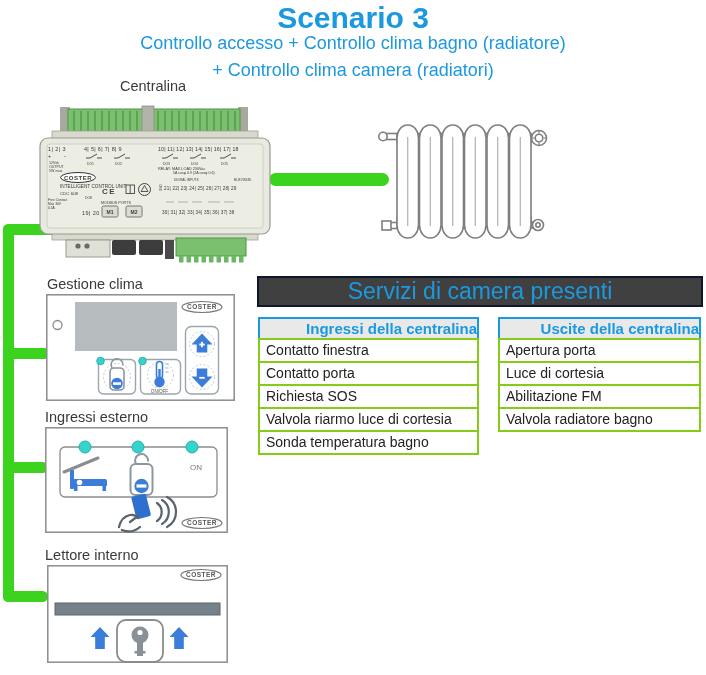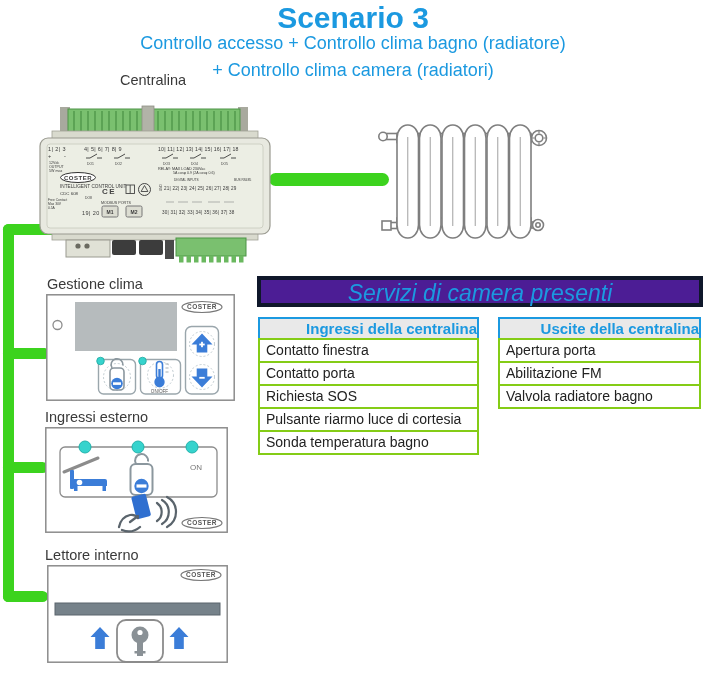--- a/index.html
+++ b/index.html
@@ -6,21 +6,21 @@
   .page{position:relative;width:706px;height:675px;background:#fff;overflow:hidden;
         font-family:"Liberation Sans",sans-serif;}
   svg text{font-family:"Liberation Sans",sans-serif;}
   .title{position:absolute;left:0;right:0;top:1px;text-align:center;
          font-size:30px;font-weight:bold;color:#1b99e0;}
   .subtitle{position:absolute;left:0;right:0;text-align:center;font-size:18px;color:#1b99e0;}
   .sub1{top:33px;} .sub2{top:60px;}
   .dev-label{position:absolute;font-size:14.5px;color:#3a3a3a;}
   .gline{position:absolute;background:#3cd31e;border-radius:6px;}
   .servizi{position:absolute;left:257px;top:276px;width:446px;height:31px;box-sizing:border-box;
-           border:4px solid #0f172a;color:#1b99e0;font-size:23px;text-align:center;line-height:27px;background:#4c1d95;font-style:italic;}
+           border:2px solid #0f172a;color:#1b99e0;font-size:23px;text-align:center;line-height:27px;background:#404040;}
   .tbl{position:absolute;}
   .tbl-header{box-sizing:border-box;border:2px solid #1b99e0;background:#e9e9e9;color:#1b99e0;
               font-weight:bold;text-align:right;font-size:15px;height:23px;line-height:19px;}
   .tbl-row{box-sizing:border-box;border:2px solid #84cc16;background:#fff;margin-top:-2px;
            font-size:14px;color:#222;height:25px;line-height:21px;padding-left:6px;white-space:nowrap;overflow:hidden;}
   .absvg{position:absolute;}
 </style>
 </head>
 <body>
 
@@ -30,21 +30,21 @@
   <div class="subtitle sub1">Controllo accesso + Controllo clima bagno (radiatore)</div>
   <div class="subtitle sub2">+ Controllo clima camera (radiatori)</div>
 
   <div class="gline" style="left:269px;top:173px;width:120px;height:13px;border-radius:7px;"></div>
   <div class="gline" style="left:3px;top:224px;width:11px;height:378px;"></div>
   <div class="gline" style="left:3px;top:224px;width:54px;height:11px;"></div>
   <div class="gline" style="left:3px;top:348px;width:47px;height:11px;"></div>
   <div class="gline" style="left:3px;top:462px;width:45px;height:11px;"></div>
   <div class="gline" style="left:3px;top:591px;width:45px;height:11px;"></div>
 
-  <div class="dev-label" style="left:120px;top:72px;text-align:center;">Centralina</div>
+  <div class="dev-label" style="left:120px;top:78px;text-align:center;">Centralina</div>
   <svg class="absvg" style="left:38px;top:105px;" width="234" height="158" viewBox="0 0 234 158">
     <g>
       <rect x="22" y="2" width="10" height="28" fill="#a8a99e"></rect>
       <rect x="200" y="2" width="10" height="28" fill="#a8a99e"></rect>
       <rect x="30" y="4" width="172" height="26" fill="#7ac06f" stroke="#4d9447" stroke-width="1"></rect>
       <path d="M36 6V28M43 6V28M50 6V28M57 6V28M64 6V28M71 6V28M78 6V28M85 6V28M92 6V28M99 6V28M120 6V28M127 6V28M134 6V28M141 6V28M148 6V28M155 6V28M162 6V28M169 6V28M176 6V28M183 6V28M190 6V28M197 6V28" stroke="#4d9447" stroke-width="1.3"></path>
       <rect x="104" y="1" width="12" height="29" fill="#b2b3a8" stroke="#8e8f84" stroke-width="0.8"></rect>
     </g>
     <rect x="14" y="26" width="206" height="10" fill="#d9dace" stroke="#a0a096" stroke-width="0.8"></rect>
     <rect x="14" y="126" width="206" height="9" fill="#d9dace" stroke="#a0a096" stroke-width="0.8"></rect>
@@ -262,24 +262,25 @@
     <path d="M132 62 l9.5 10 h-4.7 v12 h-9.6 v-12 h-4.7 Z" fill="#3b7dd8"></path>
   </svg>
 
   <div class="servizi">Servizi di camera presenti</div>
 
   <div class="tbl" style="left:258px;top:317px;width:221px;">
     <div class="tbl-header">Ingressi della centralina</div>
     <div class="tbl-row">Contatto finestra</div>
     <div class="tbl-row">Contatto porta</div>
     <div class="tbl-row">Richiesta SOS</div>
-    <div class="tbl-row">Pulsante riarmo  luce di cortesia</div>
+    <div class="tbl-row">Valvola riarmo  luce di cortesia</div>
     <div class="tbl-row">Sonda temperatura bagno</div>
   </div>
 
   <div class="tbl" style="left:498px;top:317px;width:203px;">
     <div class="tbl-header">Uscite della centralina</div>
     <div class="tbl-row">Apertura porta</div>
+    <div class="tbl-row">Luce di cortesia</div>
     <div class="tbl-row">Abilitazione FM</div>
     <div class="tbl-row">Valvola radiatore bagno</div>
   </div>
 
 </div>
 
 </body></html>

